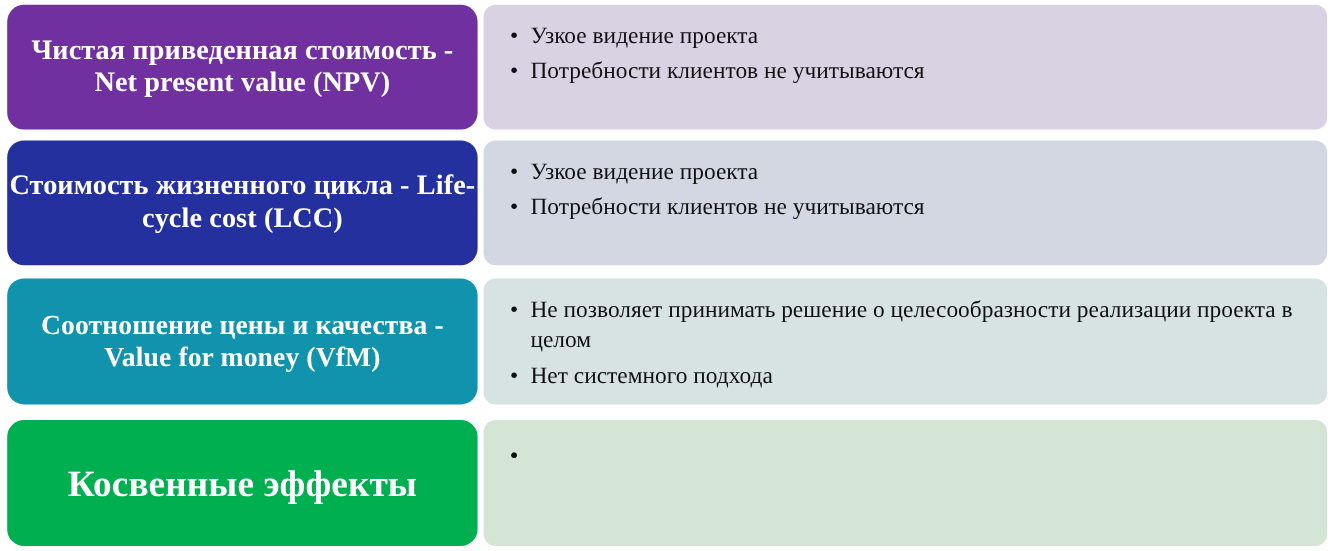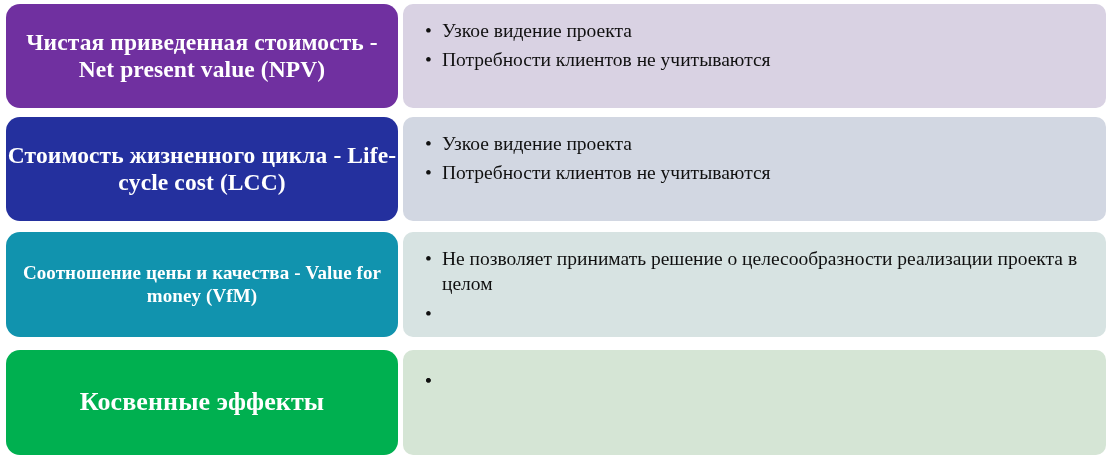--- a/index.html
+++ b/index.html
@@ -89,22 +89,22 @@
     color: #101010;
   }
 
   
   #row-0 { top: 4px;   height: 104px; }
   #row-1 { top: 117px; height: 104px; }
   #row-2 { top: 232px; height: 105px; }
   #row-3 { top: 350px; height: 105px; }
 
   
-  #row-3 .label-box { font-size: 26px; }
-  #row-2 .label-box { font-size: 19px; }
+  #row-3 .label-box { font-size: 31px; }
+  #row-2 .label-box { font-size: 23px; }
 </style>
 </head>
 <body style="background-color: rgb(255, 255, 255);">
 
 <div id="diagram">
 
   <div class="row" id="row-0">
     <div class="label-box" style="background-color: rgb(112, 48, 160); color: rgb(255, 255, 255);">
       <span class="label-text">Чистая приведенная стоимость - Net present value (NPV)</span>
     </div>
@@ -145,20 +145,21 @@
       <span class="label-text">Соотношение цены и качества - Value for money (VfM)</span>
     </div>
     <div class="bullet-panel" style="background-color: rgb(215, 227, 226);">
       <ul class="bullet-list">
         <li class="bullet-item">
           <span class="dot">•</span>
           <span>Не позволяет принимать  решение о целесообразности  реализации проекта в целом</span>
         </li>
         <li class="bullet-item">
           <span class="dot">•</span>
+          <span>Нет системного подхода</span>
         </li>
       </ul>
     </div>
   </div>
 
   <div class="row" id="row-3">
     <div class="label-box" style="background-color: rgb(0, 176, 80); color: rgb(255, 255, 255);">
       <span class="label-text">Косвенные эффекты</span>
     </div>
     <div class="bullet-panel" style="background-color: rgb(213, 229, 213);">

